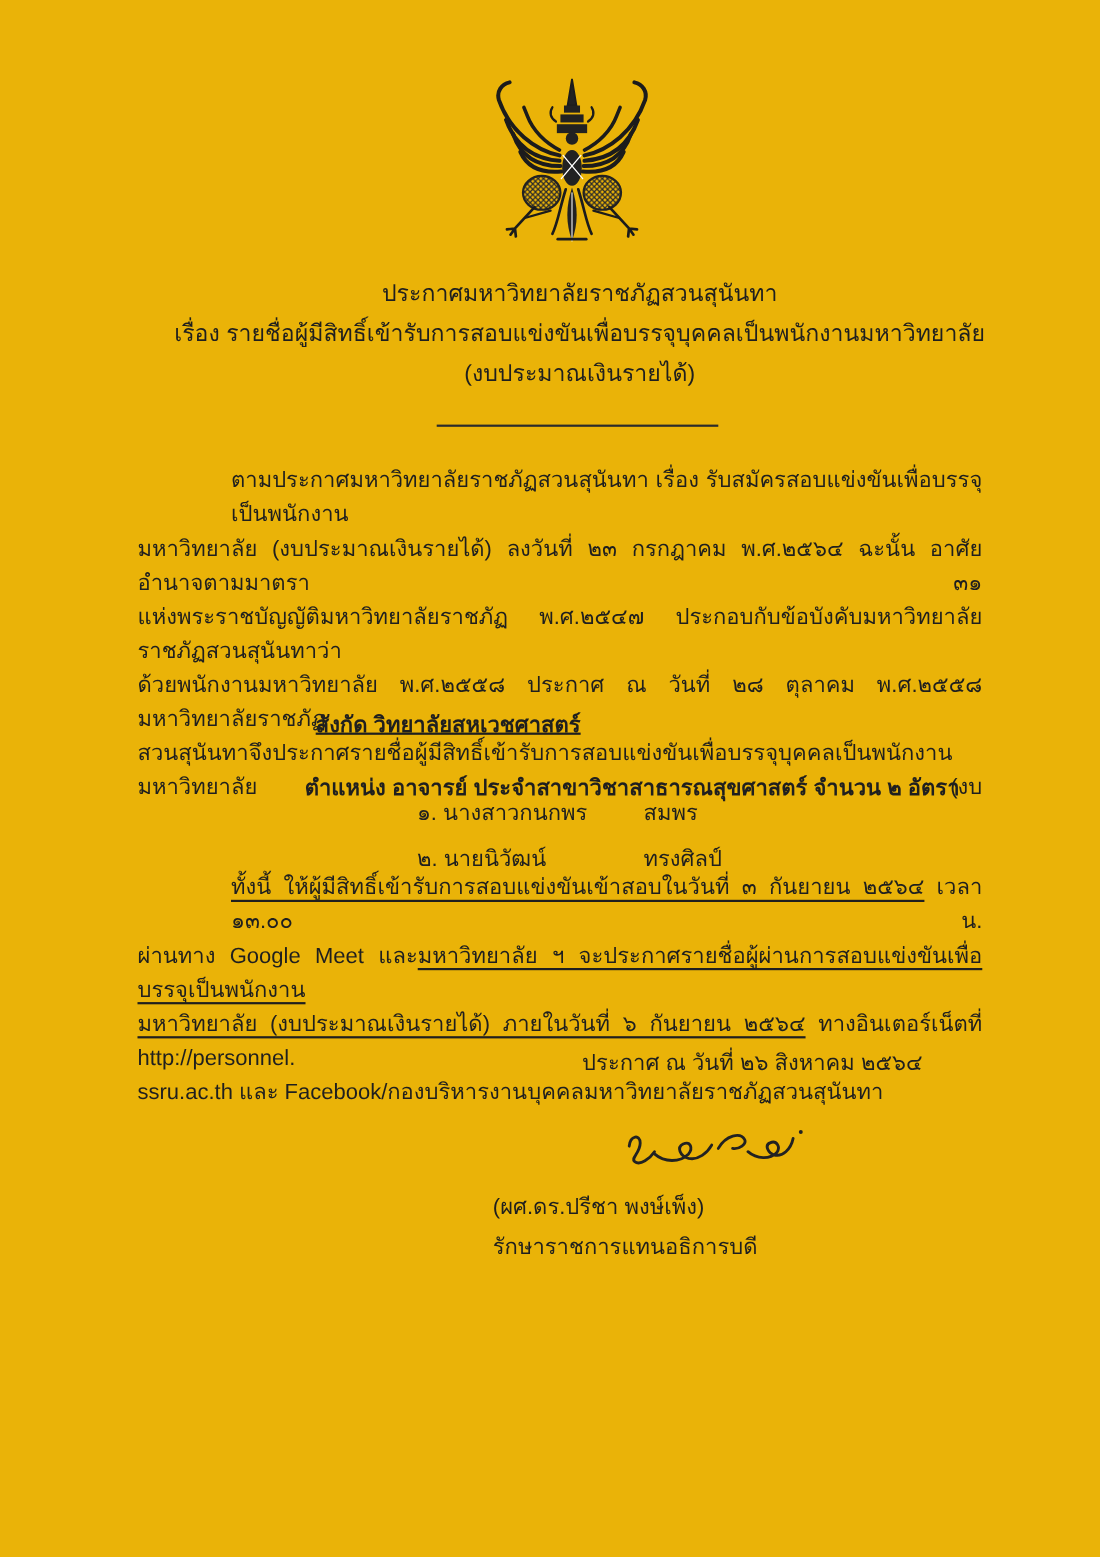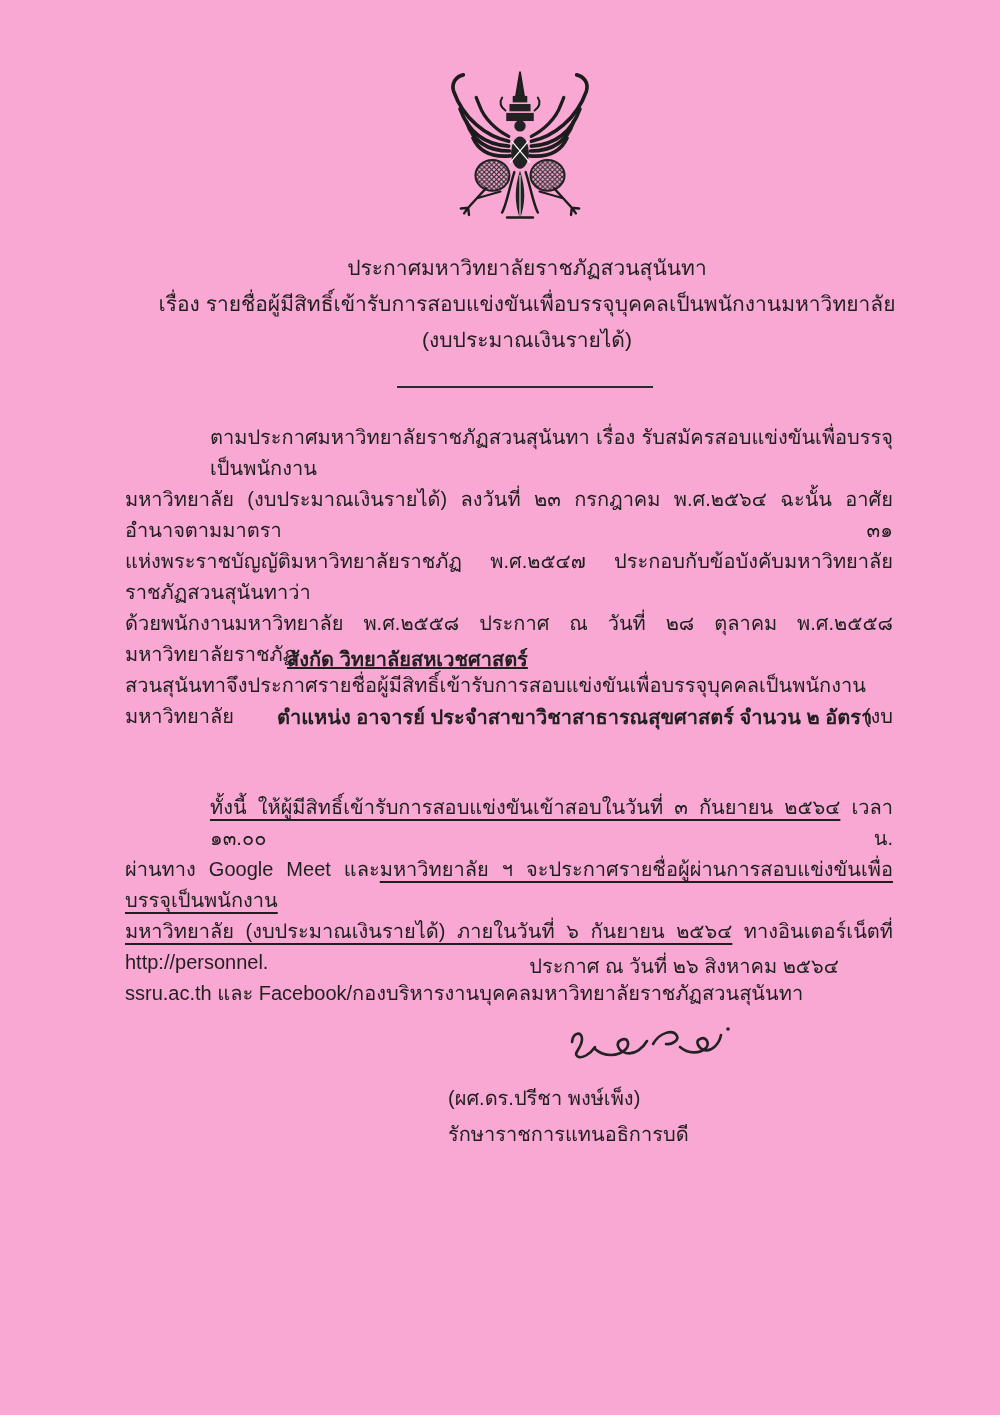--- a/index.html
+++ b/index.html
@@ -1,20 +1,20 @@
 <!DOCTYPE html>
 <html><head>
 <meta charset="utf-8">
 <style>
   html,body{margin:0;padding:0;background:#e8e8e8;}
   .page{
     position:relative;
     width:1000px;height:1415px;
     margin:0 auto;
-    background:#f9a8d4;
+    background:#eab308;
     font-family:"Liberation Sans",sans-serif;
     color:#1f1f1f;
     overflow:hidden;
   }
   .emblem{position:absolute;left:430px;top:70px;width:180px;height:162px;}
   .title-block{
     position:absolute;left:143px;top:250px;width:768px;
     text-align:center;font-size:21px;line-height:36px;
   }
   .divider{
@@ -115,20 +115,30 @@
     <div class="jl">แห่งพระราชบัญญัติมหาวิทยาลัยราชภัฏ พ.ศ.๒๕๔๗ ประกอบกับข้อบังคับมหาวิทยาลัยราชภัฏสวนสุนันทาว่า</div>
     <div class="jl">ด้วยพนักงานมหาวิทยาลัย พ.ศ.๒๕๕๘ ประกาศ ณ วันที่ ๒๘ ตุลาคม พ.ศ.๒๕๕๘ มหาวิทยาลัยราชภัฏ</div>
     <div class="jl">สวนสุนันทาจึงประกาศรายชื่อผู้มีสิทธิ์เข้ารับการสอบแข่งขันเพื่อบรรจุบุคคลเป็นพนักงานมหาวิทยาลัย (งบ</div>
   </div>
 
   <div class="content bold-lines">
     <div class="bl1">สังกัด วิทยาลัยสหเวชศาสตร์</div>
     <div class="bl2">ตำแหน่ง อาจารย์ ประจำสาขาวิชาสาธารณสุขศาสตร์ จำนวน ๒ อัตรา</div>
   </div>
 
+  <div class="content cand">
+    <div class="cand-row">
+      <span class="cand-name">๑. นางสาวกนกพร</span>
+      <span>สมพร</span>
+    </div>
+    <div class="cand-row">
+      <span class="cand-name">๒. นายนิวัฒน์</span>
+      <span>ทรงศิลป์</span>
+    </div>
+  </div>
 
   <div class="content para p2">
     <div class="jl indent"><span class="u">ทั้งนี้  ให้ผู้มีสิทธิ์เข้ารับการสอบแข่งขันเข้าสอบในวันที่ ๓ กันยายน ๒๕๖๔</span><span> เวลา ๑๓.๐๐ น.</span></div>
     <div class="jl"><span>ผ่านทาง Google Meet และ</span><span class="u">มหาวิทยาลัย ฯ จะประกาศรายชื่อผู้ผ่านการสอบแข่งขันเพื่อบรรจุเป็นพนักงาน</span></div>
     <div class="jl"><span class="u">มหาวิทยาลัย (งบประมาณเงินรายได้) ภายในวันที่ ๖ กันยายน ๒๕๖๔</span><span> ทางอินเตอร์เน็ตที่ http://personnel.</span></div>
     <div>ssru.ac.th และ Facebook/กองบริหารงานบุคคลมหาวิทยาลัยราชภัฏสวนสุนันทา</div>
   </div>
 
   <div class="date-line">ประกาศ ณ  วันที่  ๒๖ สิงหาคม ๒๕๖๔</div>
 

